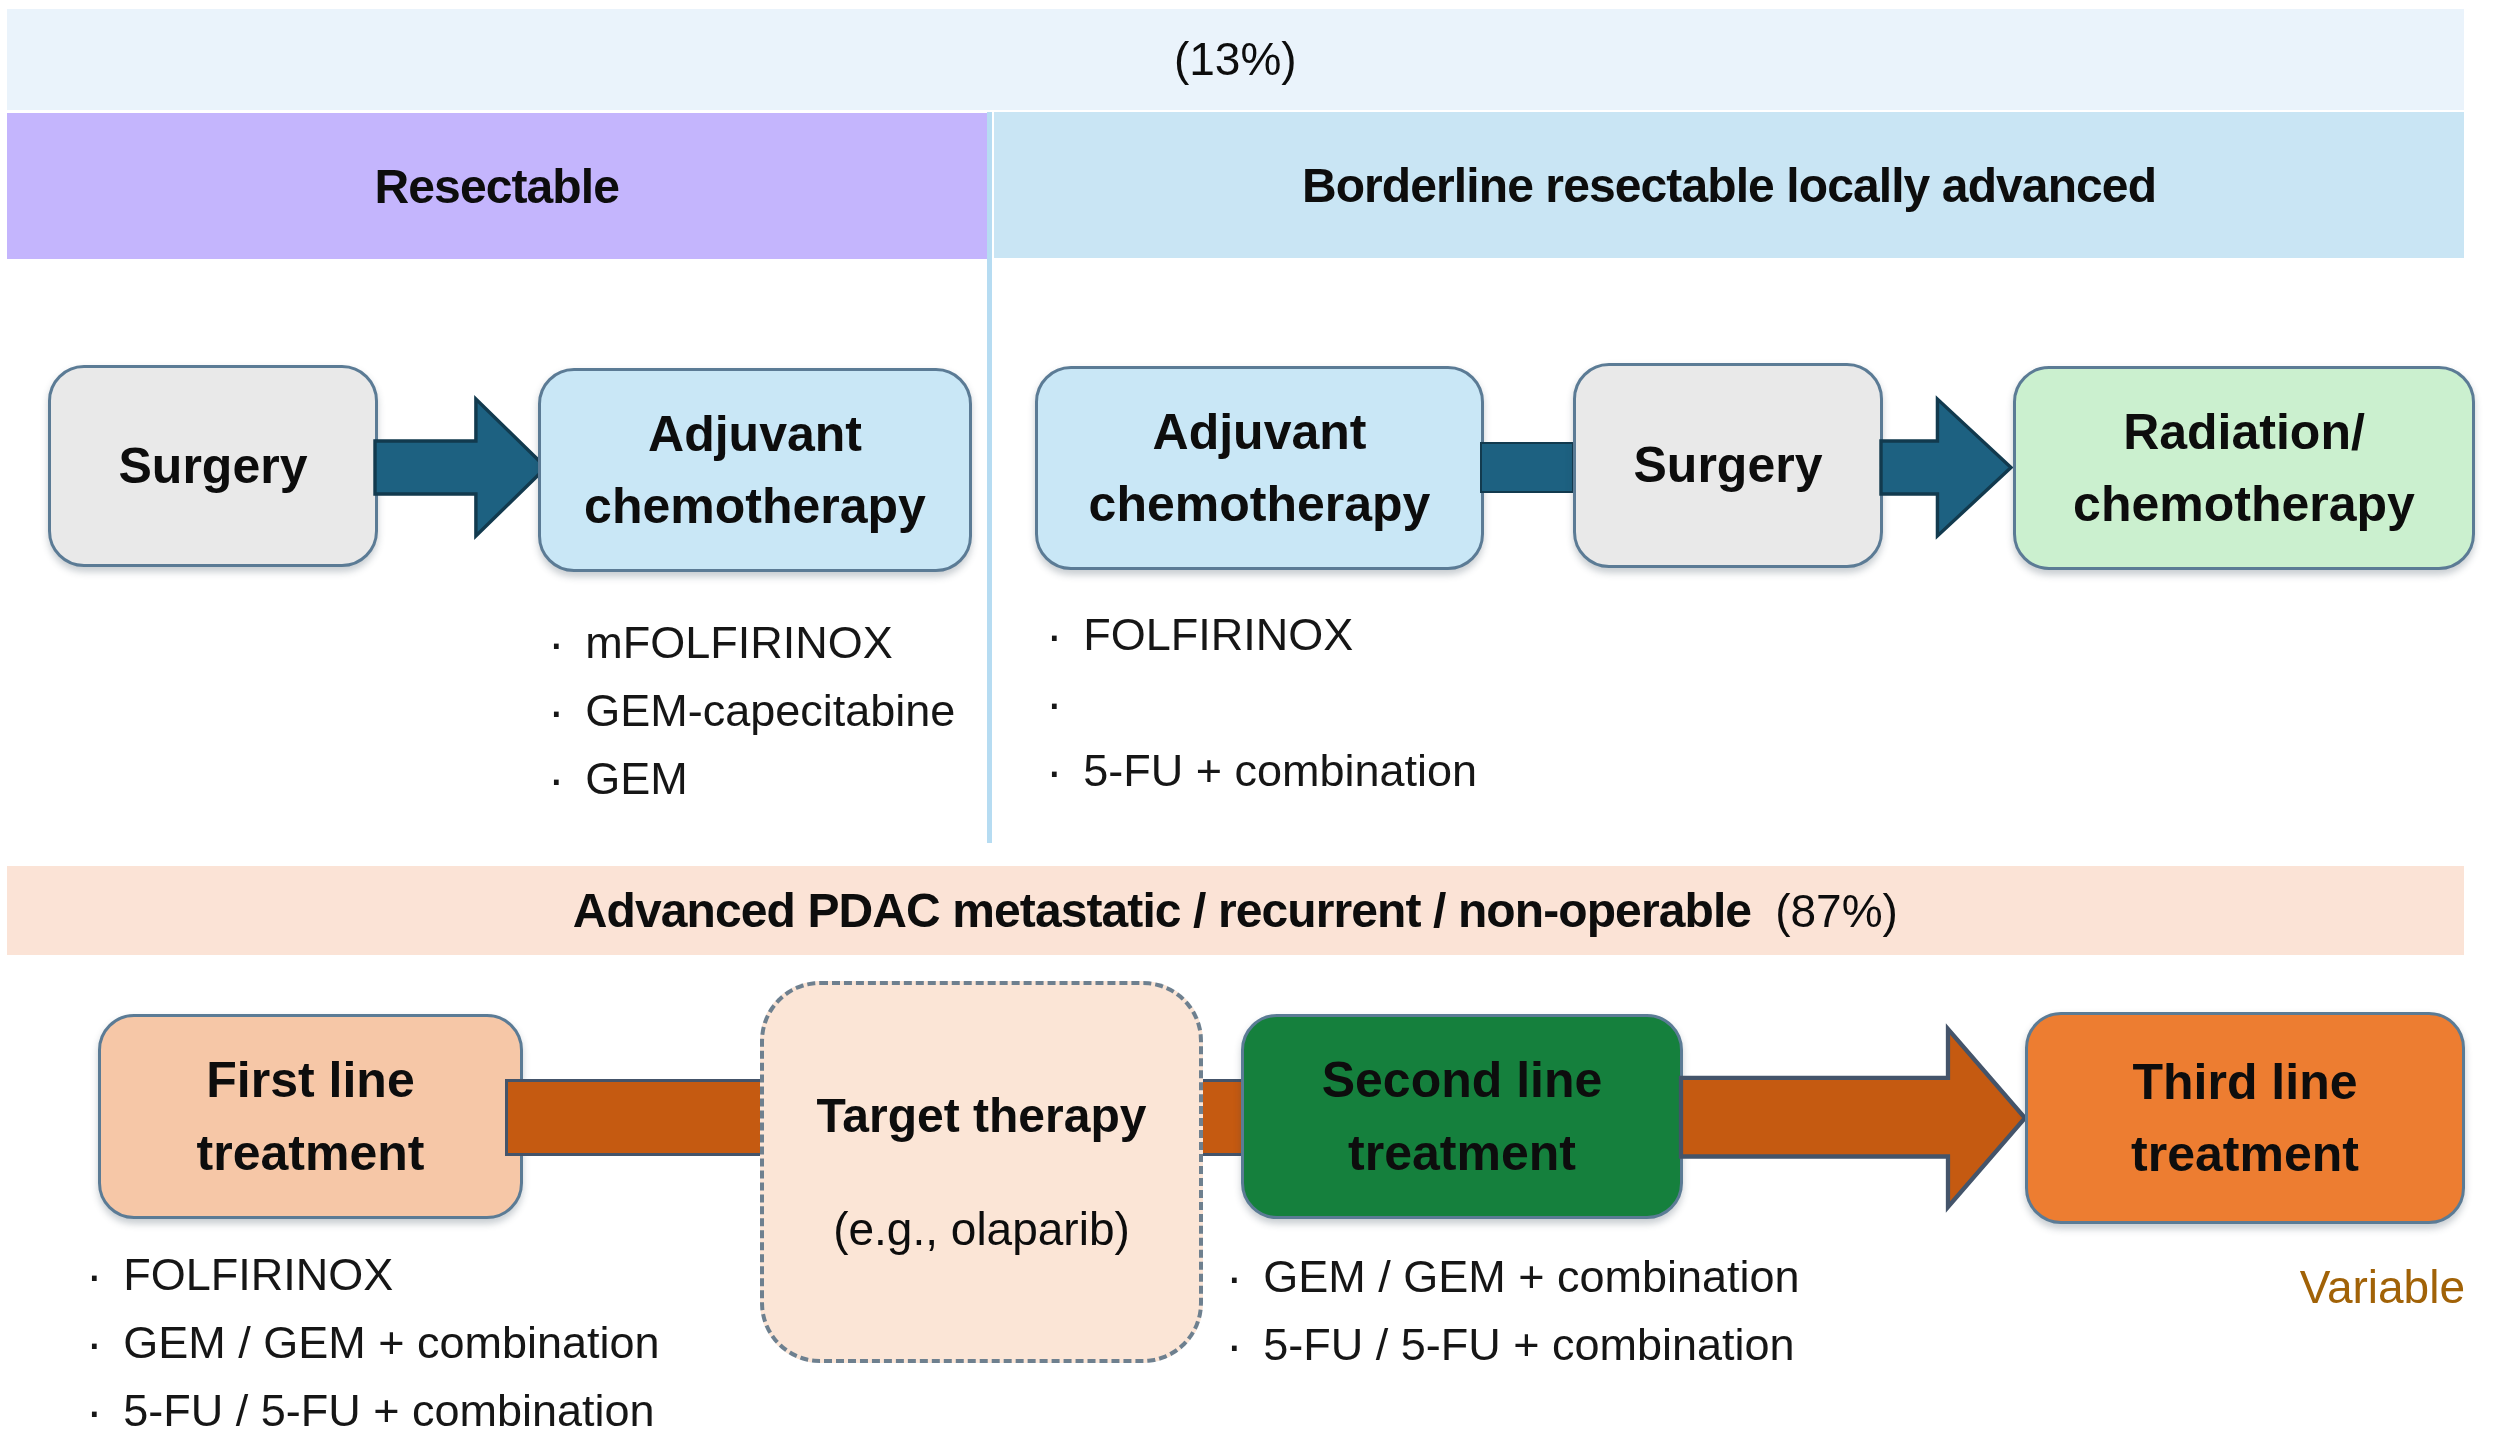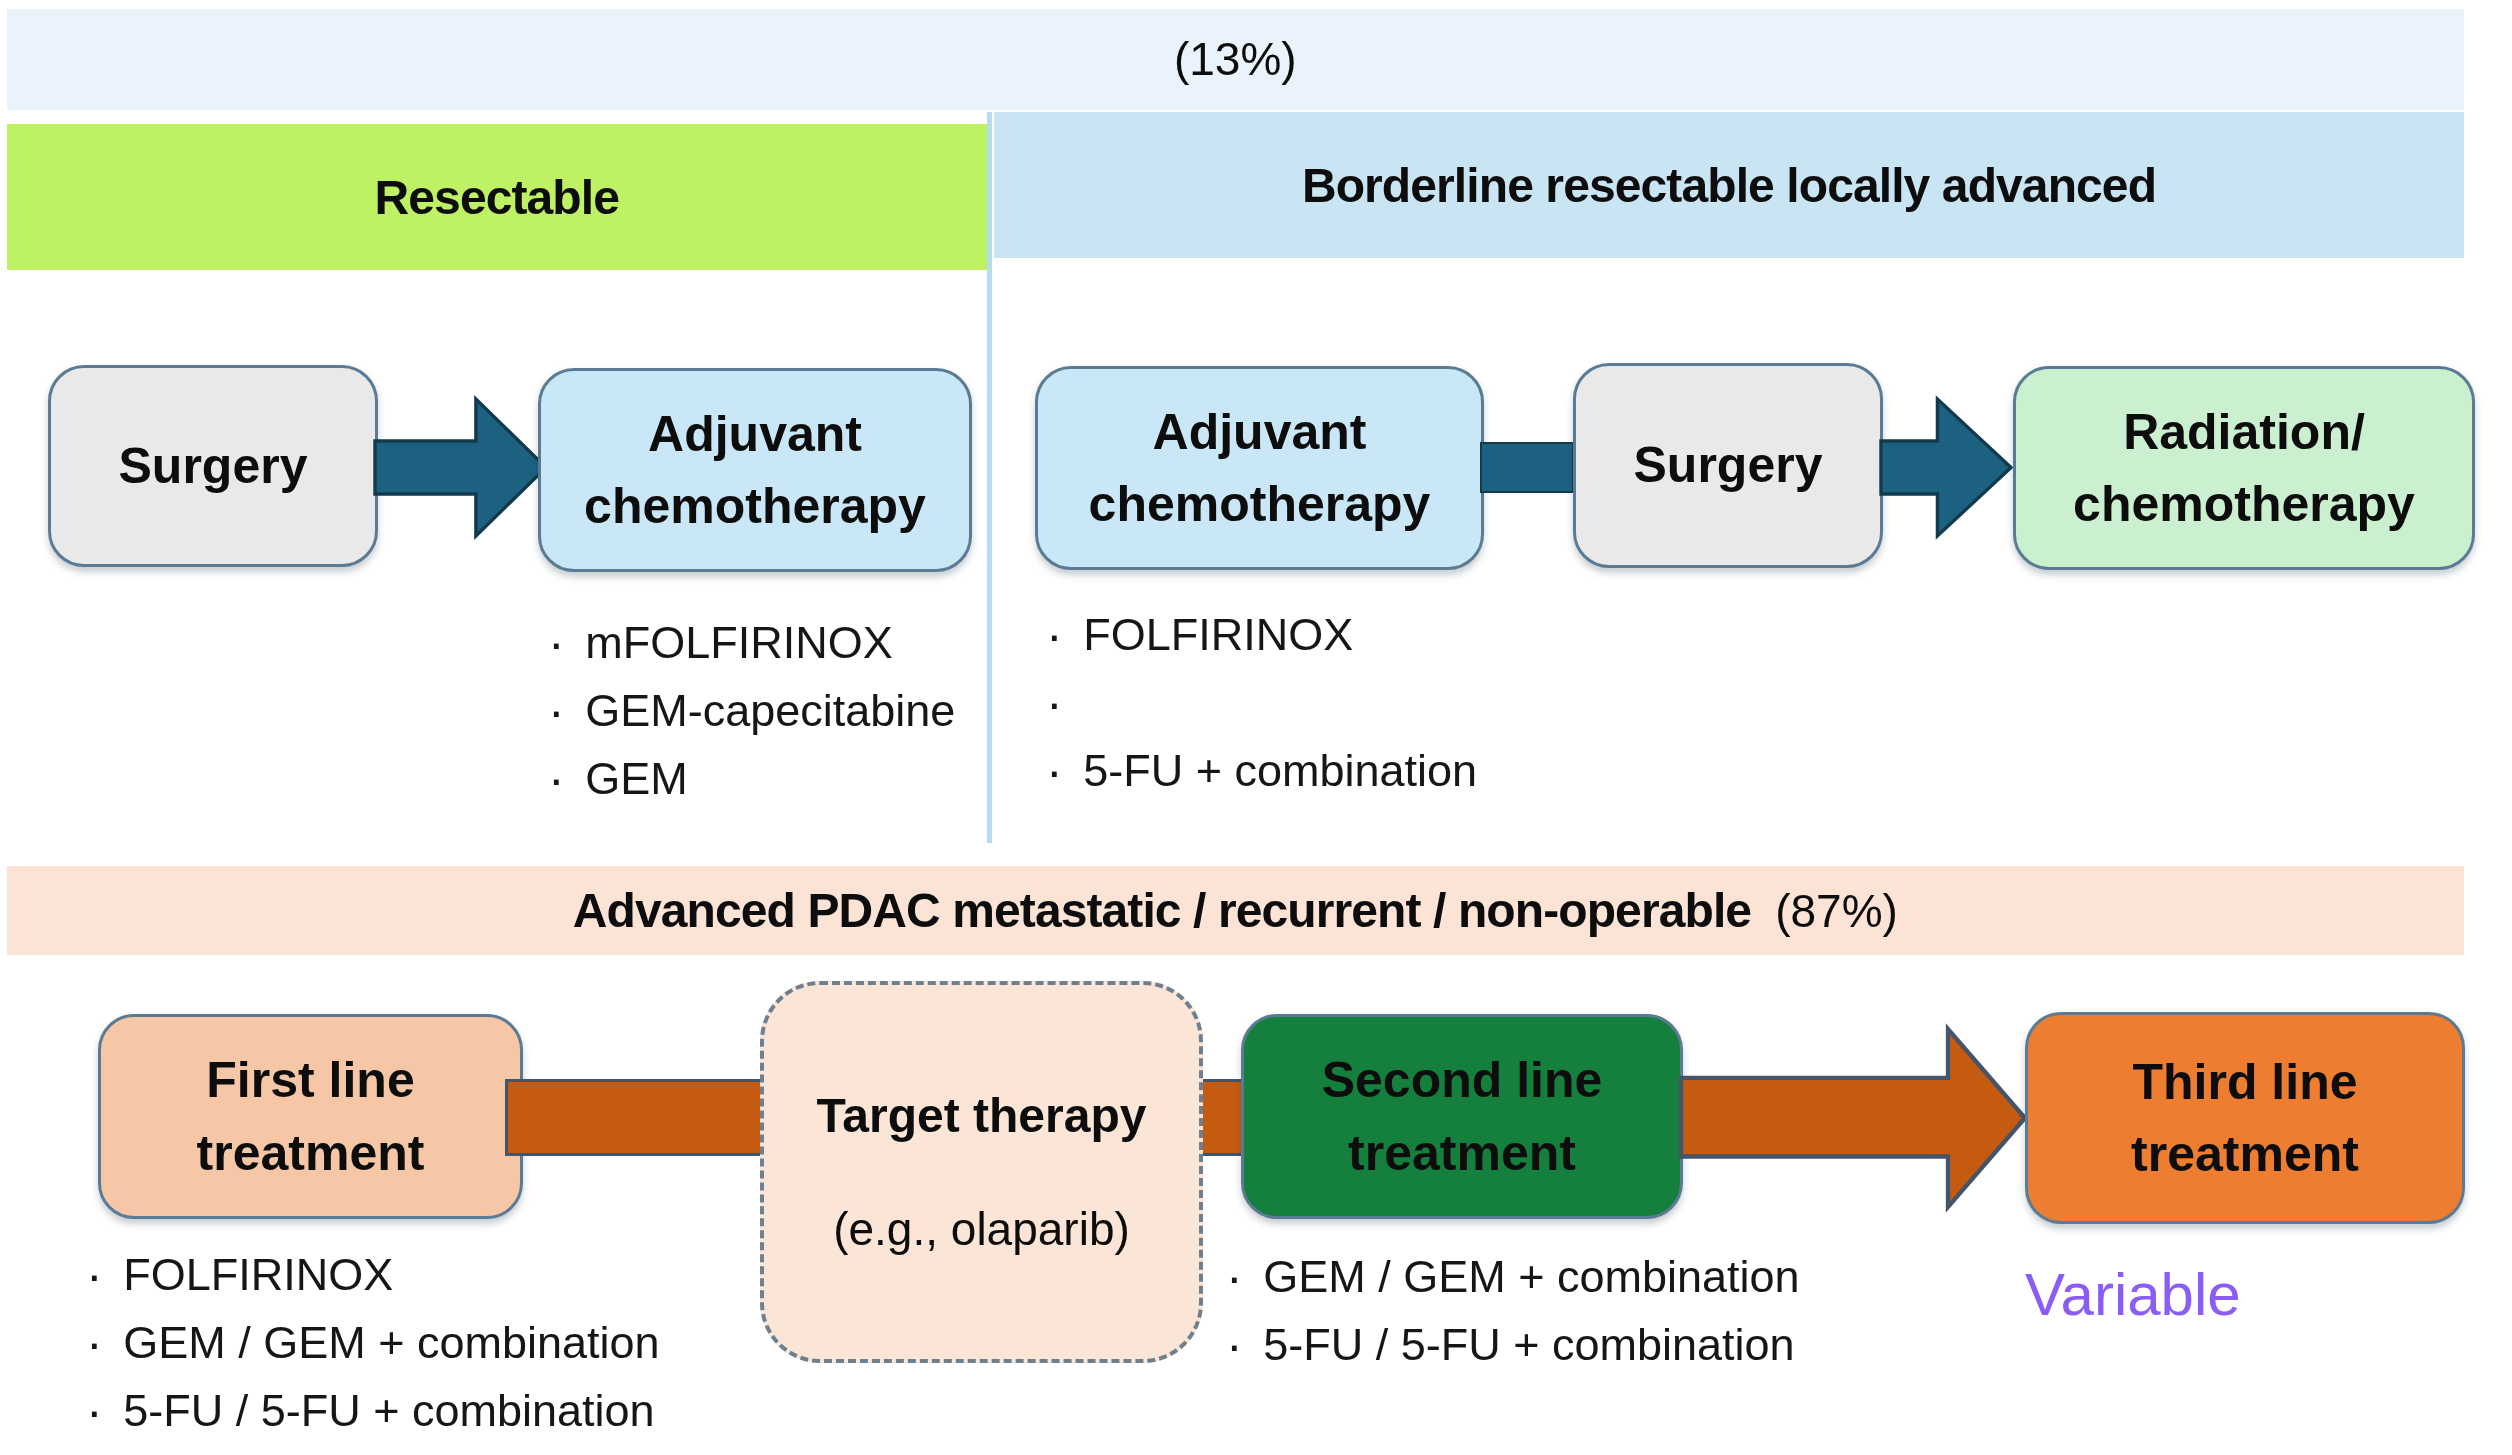--- a/index.html
+++ b/index.html
@@ -3,21 +3,21 @@
 <meta charset="utf-8">
 <style>
   html,body{margin:0;padding:0;background:#ffffff;}
   .canvas{
     position:relative;width:2512px;height:1456px;background:#ffffff;
     font-family:"Liberation Sans",sans-serif;color:#0d0d0d;overflow:hidden;
   }
   
   .band{position:absolute;display:flex;align-items:center;justify-content:center;gap:24px;}
   .band-early{left:6.8px;top:8.6px;width:2457px;height:101px;background:#eaf3fb;}
-  .band-resectable{left:6.8px;top:124px;width:980px;height:146px;background:#bef264;}
+  .band-resectable{left:6.8px;top:113px;width:980px;height:146px;background:#c4b5fd;}
   .band-borderline{left:994px;top:112px;width:1470px;height:146px;background:#c9e5f4;}
   .band-advanced{left:6.8px;top:866px;width:2457px;height:89px;background:#fbe3d6;}
   .band-title{font-weight:bold;font-size:48px;letter-spacing:-0.9px;}
   .band-pct{font-weight:normal;font-size:46px;}
   .vdivider{position:absolute;left:987px;top:112px;width:5.1px;height:731px;background:#b6dcf2;}
 
   
   .node{
     position:absolute;box-sizing:border-box;border:3.4px solid #5b7b95;border-radius:36px;
     display:flex;flex-direction:column;align-items:center;justify-content:center;text-align:center;
@@ -43,22 +43,22 @@
   .conn{position:absolute;box-sizing:border-box;}
   .tealbar{left:1480px;top:442px;width:94px;height:51px;background:#1d6181;border:2.6px solid #123a4e;}
   .hbar{left:505px;top:1079px;width:745px;height:77px;background:#c55a11;border:3.4px solid #44546a;}
   .arrow-svg{position:absolute;overflow:visible;}
 
   
   .list{position:absolute;font-size:45px;color:#161616;}
   .li{display:flex;align-items:center;height:68px;gap:20.5px;}
   .dot{font-size:50px;line-height:1;}
   .variable-note{
-    position:absolute;left:2025px;top:1260px;width:440px;text-align:left;
-    font-size:60px;color:#8b5cf6;
+    position:absolute;left:2025px;top:1260px;width:440px;text-align:right;
+    font-size:46px;color:#a16207;
   }
 </style>
 </head>
 <body>
 
 <div class="canvas">
 
   <div class="band band-early">
     <span class="band-pct">(13%)</span>
   </div>

